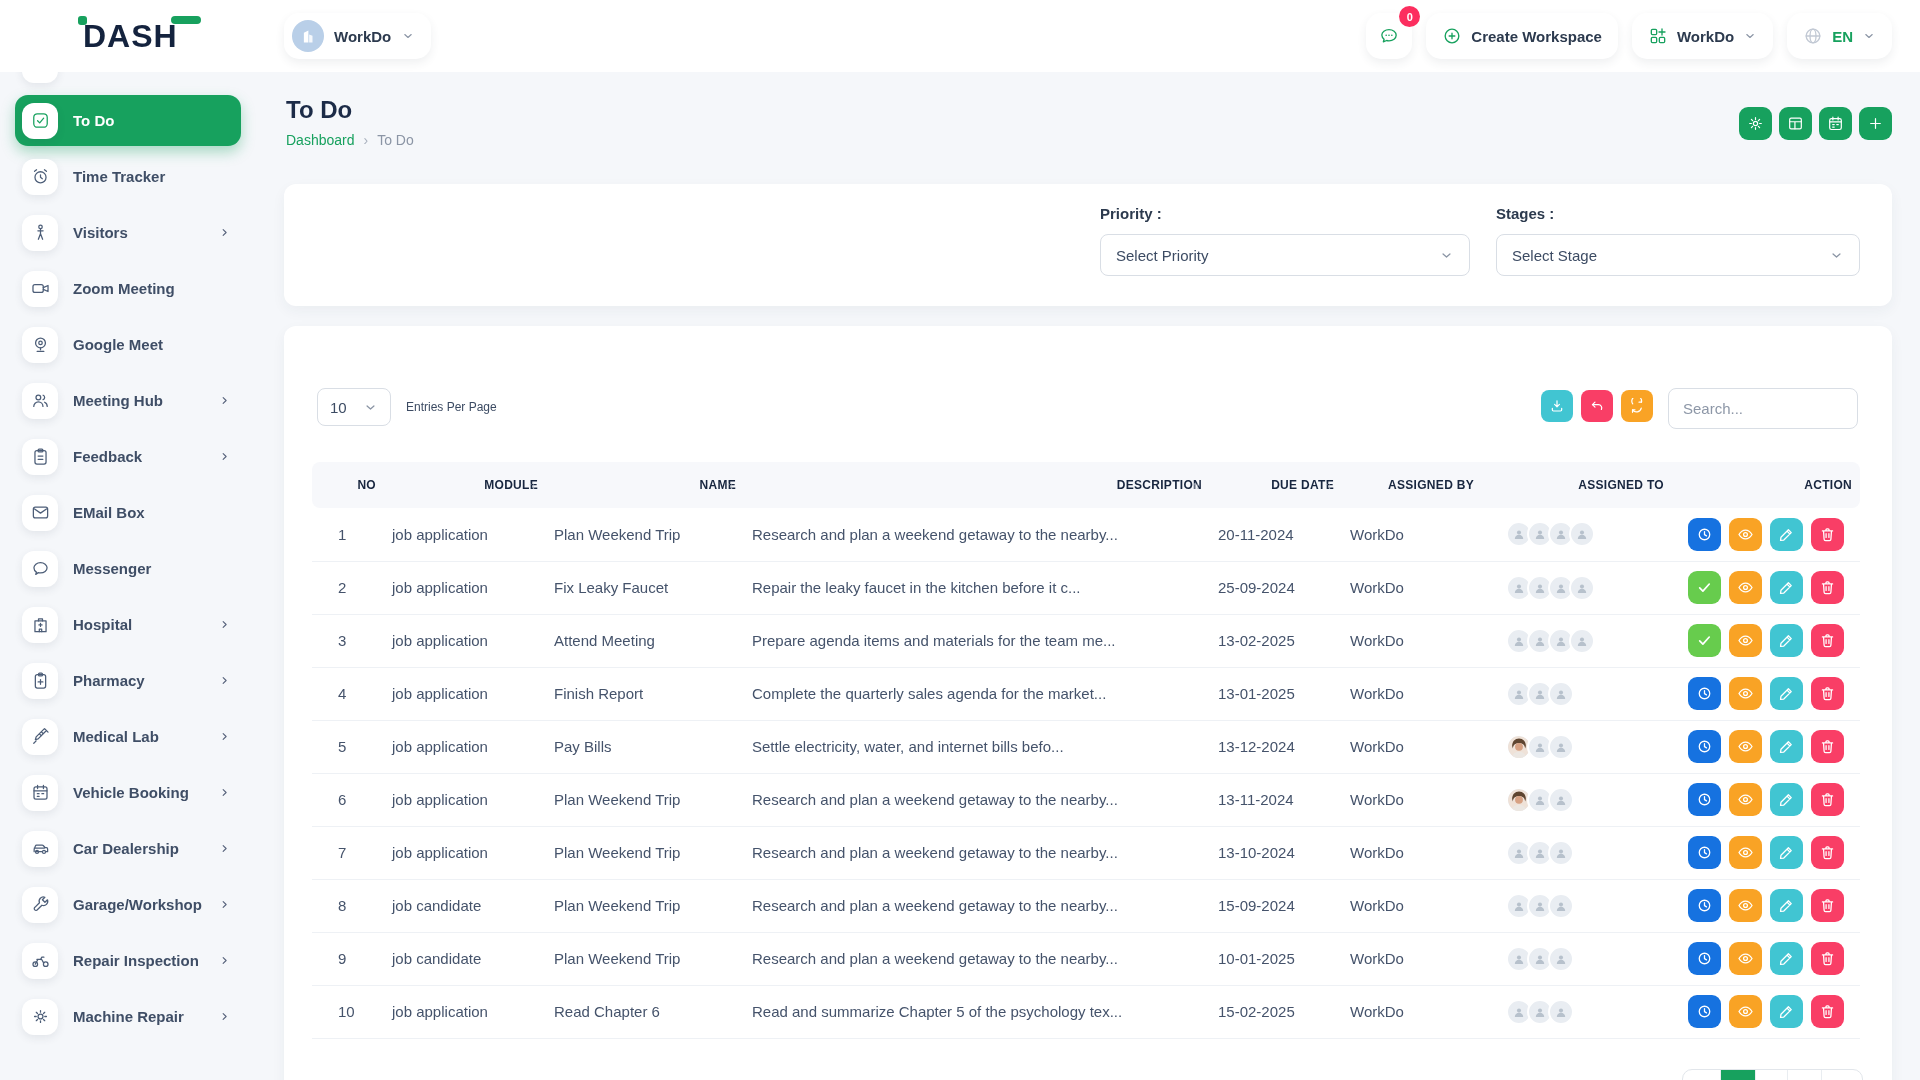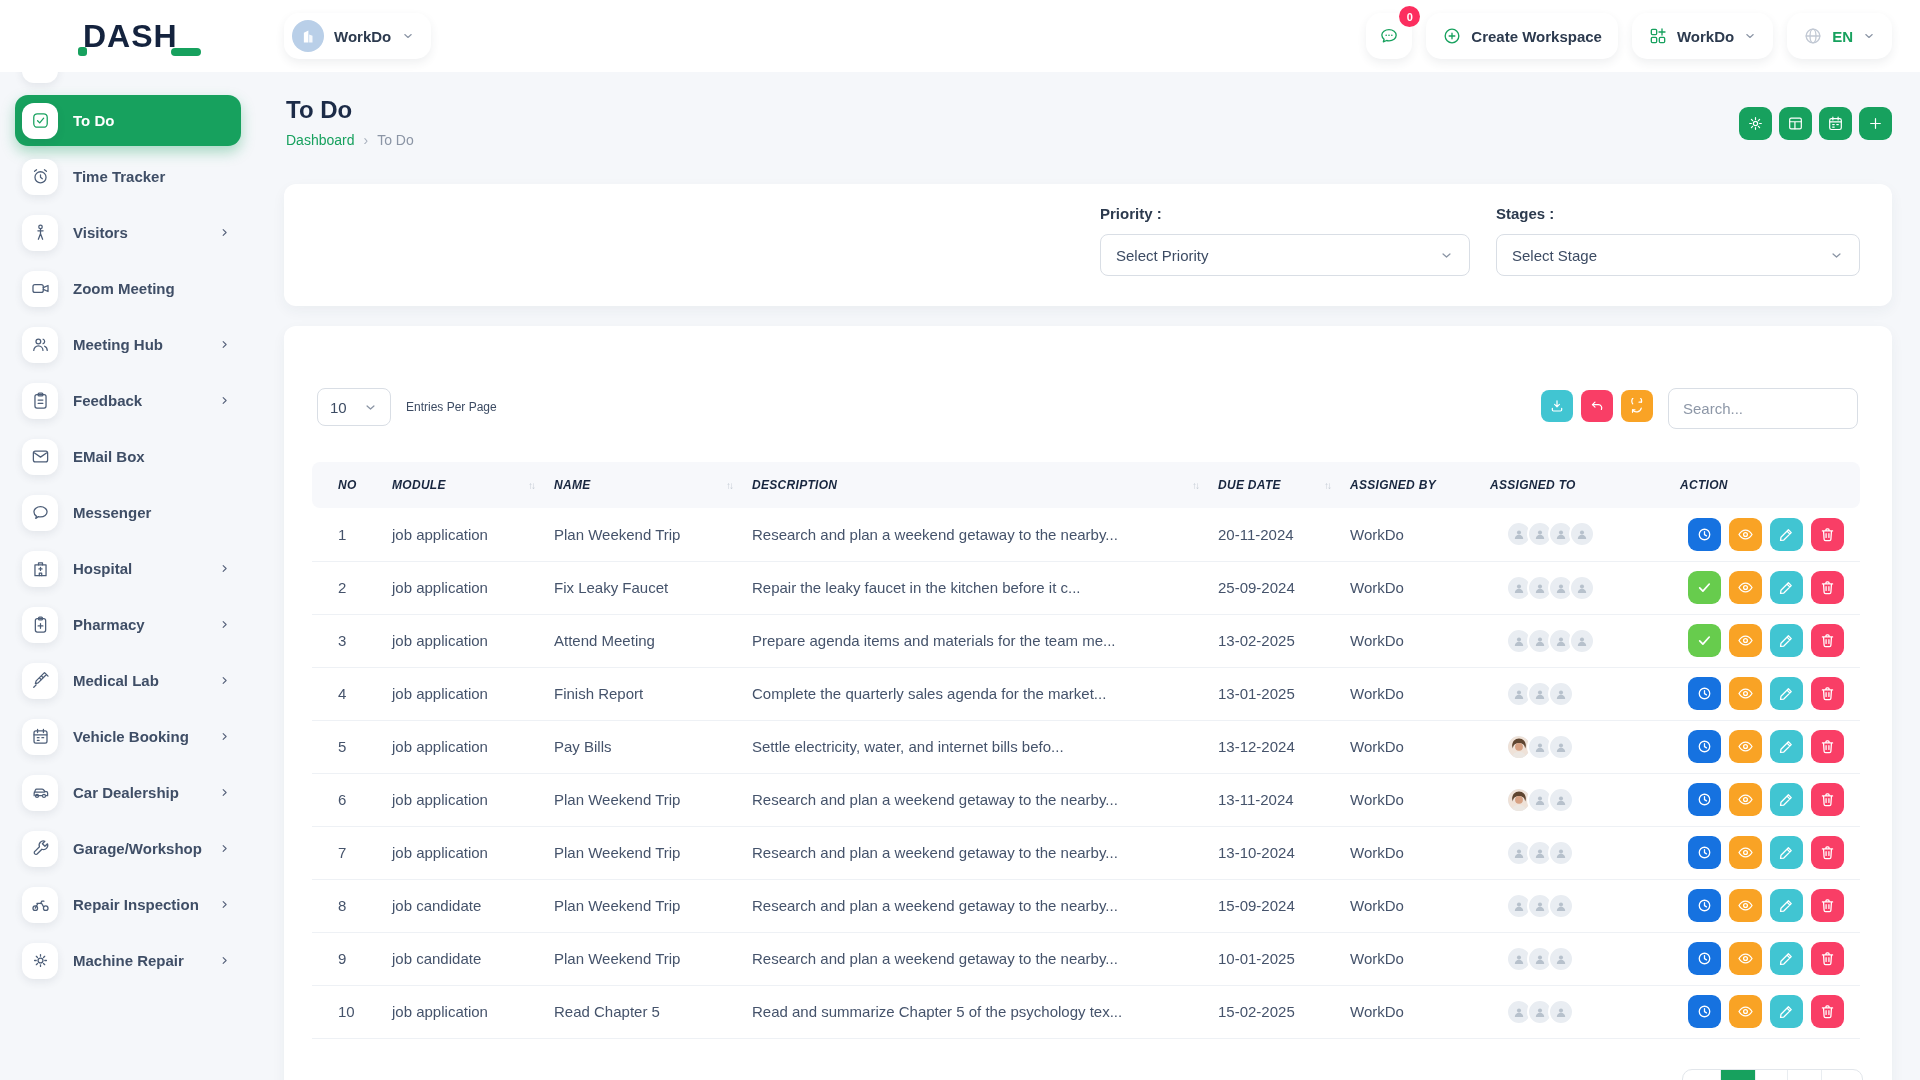--- a/index.html
+++ b/index.html
@@ -2,21 +2,21 @@
 <html style="--green: #17a15e; --blue: #1672e0; --orange: #f9a325; --cyan: #41c5d2; --pink: #f93e66; --lgreen: #67cc4d; --badge: #fc2e5f;"><head>
 <meta charset="utf-8">
 <style>
   * { margin:0; padding:0; box-sizing:border-box; }
   html,body { width:1920px; height:1080px; overflow:hidden; }
   body { font-family:"Liberation Sans","DejaVu Sans",sans-serif; background:#f5f7fa; color:#45536b; }
   .app { position:relative; width:1920px; height:1080px; overflow:hidden; }
 
   
   .topbar { position:absolute; left:0; top:0; width:1920px; height:72px; background:#ffffff; z-index:20; }
-  .logo { position:absolute; left:78px; top:16px; display:flex; align-items:flex-end; cursor:pointer; }
+  .logo { position:absolute; left:78px; top:16px; display:flex; align-items:flex-start; cursor:pointer; }
   .logo-dot { width:9px; height:9px; border-radius:3px; background:var(--green); margin-right:-4px; position:relative; z-index:2; }
   .logo-text { font-size:32px; font-weight:800; color:#14233e; letter-spacing:1px; line-height:40px; }
   .logo-dash { width:30px; height:8px; border-radius:4px; background:var(--green); margin-left:-7px; }
   .ws-pill { position:absolute; left:284px; top:13px; height:46px; border-radius:15px; background:#fff;
              box-shadow:0 4px 10px rgba(45,60,80,.08); display:flex; align-items:center; gap:10px; padding:0 16px 0 8px; cursor:pointer; }
   .ws-avatar { width:32px; height:32px; border-radius:50%; background:#b9cfe8; display:flex; align-items:center; justify-content:center; color:#fff; }
   .ws-avatar svg { width:18px; height:18px; }
   .ws-label { font-size:15px; font-weight:700; color:#2c3a4e; }
   .topbar-right { position:absolute; right:28px; top:13px; display:flex; gap:14px; align-items:center; }
   .hbtn { height:46px; background:#fff; border:none; border-radius:15px; box-shadow:0 4px 10px rgba(45,60,80,.08);
@@ -72,22 +72,22 @@
   .entries-label { font-size:12px; color:#3c4b63; }
   .tool-buttons { position:absolute; left:1257px; top:64px; display:flex; gap:8px; }
   .tool-btn { width:32px; height:32px; border:none; border-radius:8px; color:#fff; display:flex; align-items:center; justify-content:center; cursor:pointer; }
   .tool-btn svg { width:16px; height:16px; }
   .tool-btn.cyan { background:var(--cyan); } .tool-btn.pink { background:var(--pink); } .tool-btn.orange { background:var(--orange); }
   .search { position:absolute; left:1384px; top:62px; width:190px; height:41px; border:1px solid #d9dee5; border-radius:8px;
             padding:0 14px; font-size:15px; color:#3c4b63; font-family:inherit; outline:none; background:#fff; }
   .search::placeholder { color:#8d97a7; }
 
   table { position:absolute; left:28px; top:136px; width:1548px; border-collapse:collapse; table-layout:fixed; }
-  thead th { height:46px; background:#f7f8fb; font-size:12px; font-weight:700; color:#18263f; text-align:left;
-             padding:0 8px; position:relative; letter-spacing:.3px;font-style:italic; }
+  thead th { height:46px; background:#f7f8fb; font-size:12px; font-weight:700; color:#18263f; text-align:right;
+             padding:0 8px; position:relative; letter-spacing:.3px; }
   thead th:first-child { padding-left:26px; border-radius:8px 0 0 8px; }
   thead th:last-child { border-radius:0 8px 8px 0; }
   .sort { position:absolute; right:12px; top:50%; transform:translateY(-50%); font-size:10px; color:#c3cad3; letter-spacing:-2px; font-weight:400; }
   tbody td { height:53px; border-bottom:1px solid #eef1f5; font-size:15px; color:#45536b; padding:0 8px; vertical-align:middle; white-space:nowrap; overflow:hidden; }
   tbody td:first-child { padding-left:26px; }
   .avatars { display:flex; padding-left:16px; }
   .av { width:26px; height:26px; border-radius:50%; background:#e9edf2; border:2px solid #fff; margin-left:-5px;
         display:flex; align-items:center; justify-content:center; overflow:hidden; color:#b7c1cc; flex:none; }
   .av:first-child { margin-left:0; }
   .av svg { width:14px; height:14px; }
@@ -143,20 +143,30 @@
         </span>
       </div>
       <div class="sb-item">
         <span class="sb-ico">
           <svg viewBox="0 0 24 24" fill="none" stroke="currentColor" stroke-width="1.6" stroke-linecap="round" stroke-linejoin="round">
             <rect x="2.5" y="7" width="13" height="10" rx="2.5"></rect>
             <path d="M15.5 10.8l6-2.6v7.6l-6-2.6"></path>
           </svg>
         </span>
         <span class="sb-label">Zoom Meeting</span>
+      </div>
+      <div class="sb-item">
+        <span class="sb-ico">
+          <svg viewBox="0 0 24 24" fill="none" stroke="currentColor" stroke-width="1.6" stroke-linecap="round" stroke-linejoin="round">
+            <circle cx="12" cy="10" r="6.2"></circle>
+            <circle cx="12" cy="10" r="2.2"></circle>
+            <path d="M12 16.2v2.3M7.8 20.8h8.4"></path>
+          </svg>
+        </span>
+        <span class="sb-label">Google Meet</span>
       </div>
       <div class="sb-item">
         <span class="sb-ico">
           <svg viewBox="0 0 24 24" fill="none" stroke="currentColor" stroke-width="1.6" stroke-linecap="round" stroke-linejoin="round">
             <circle cx="9.3" cy="8.2" r="3"></circle>
             <path d="M3.5 19.5c0-3.2 2.6-5.8 5.8-5.8s5.8 2.6 5.8 5.8"></path>
             <path d="M15.3 5.4a3 3 0 010 5.6M17.2 14.2c2 .9 3.3 2.9 3.3 5.3"></path>
           </svg>
         </span>
         <span class="sb-label">Meeting Hub</span>
@@ -1122,21 +1132,21 @@
                         <path d="M10 10.8v5.4M14 10.8v5.4"></path>
                       </svg>
                     </span>
                   </button>
                 </div>
               </td>
             </tr>
             <tr>
               <td>10</td>
               <td>job application</td>
-              <td>Read Chapter 5</td>
+              <td>Read Chapter 6</td>
               <td>Read and summarize Chapter 5 of the psychology tex...</td>
               <td>15-02-2025</td>
               <td>WorkDo</td>
               <td>
                 <div class="avatars">
                   <span class="av">
                     <svg viewBox="0 0 24 24" fill="none" stroke="currentColor" stroke-width="1.6" stroke-linecap="round" stroke-linejoin="round">
                       <circle cx="12" cy="9.3" r="3.5" fill="currentColor" stroke="none"></circle>
                       <path d="M4.8 20.5a7.2 7.2 0 0114.4 0z" fill="currentColor" stroke="none"></path>
                     </svg>

